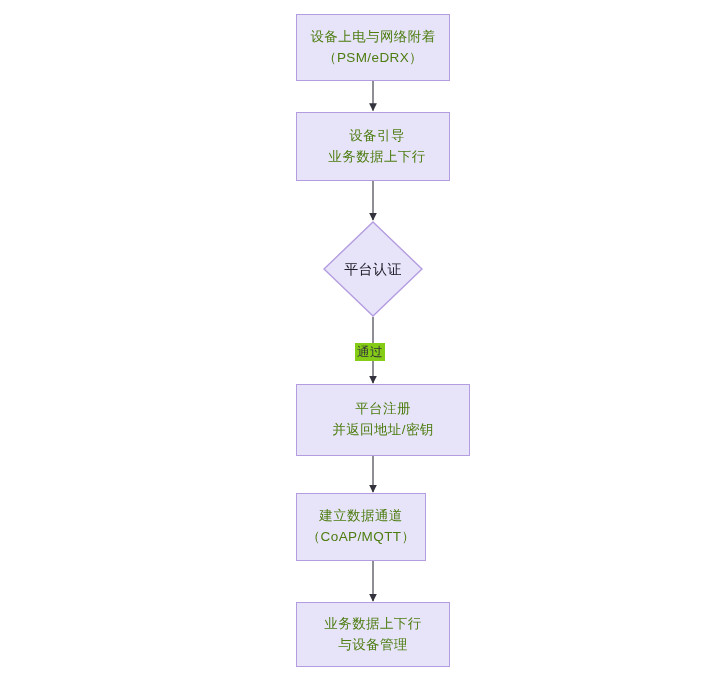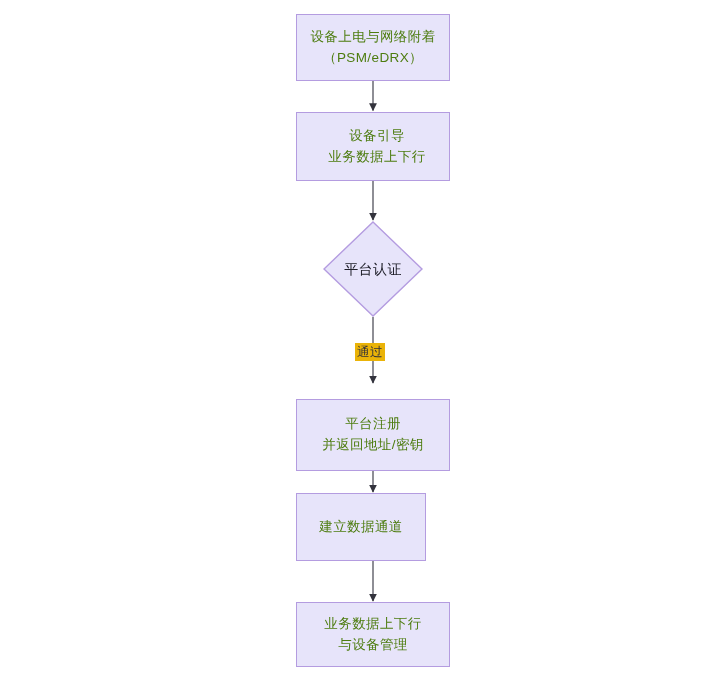--- a/index.html
+++ b/index.html
@@ -68,21 +68,21 @@
     letter-spacing: 0.4px;
     color: #20202a;
     text-align: center;
   }
   .edge-label {
     position: absolute;
     font-size: 12.5px;
     line-height: 1.3;
     letter-spacing: 0.4px;
     color: #30303a;
-    background: #eab308;
+    background: #84cc16;
     padding: 1px 2px;
     white-space: nowrap;
     font-family: Liberation Serif, serif;
   }
 </style>
 </head>
 <body>
 
 <div id="flow-canvas">
 
@@ -113,27 +113,28 @@
 
   <div class="node-diamond" style="left:323px; top:221px; width:100px; height:96px;">
     <svg class="diamond-shape" viewBox="0 0 100 96" preserveAspectRatio="none">
       <polygon points="50,1 99,48 50,95 1,48" fill="#e7e4fa" stroke="#b49ce0" stroke-width="1.4"></polygon>
     </svg>
     <span class="diamond-label">平台认证</span>
   </div>
 
   <div class="edge-label" style="left:355px; top:343px;">通过</div>
 
-  <div class="node" style="left:296px; top:399px; width:154px; height:72px;">
+  <div class="node" style="left:296px; top:384px; width:174px; height:72px;">
     <span class="line">平台注册</span>
     <span class="line">并返回地址/密钥</span>
   </div>
 
   <div class="node" style="left:296px; top:493px; width:130px; height:68px;">
     <span class="line">建立数据通道</span>
+    <span class="line">（CoAP/MQTT）</span>
   </div>
 
   <div class="node" style="left:296px; top:602px; width:154px; height:65px;">
     <span class="line">业务数据上下行</span>
     <span class="line">与设备管理</span>
   </div>
 
 </div>
 
 </body></html>

